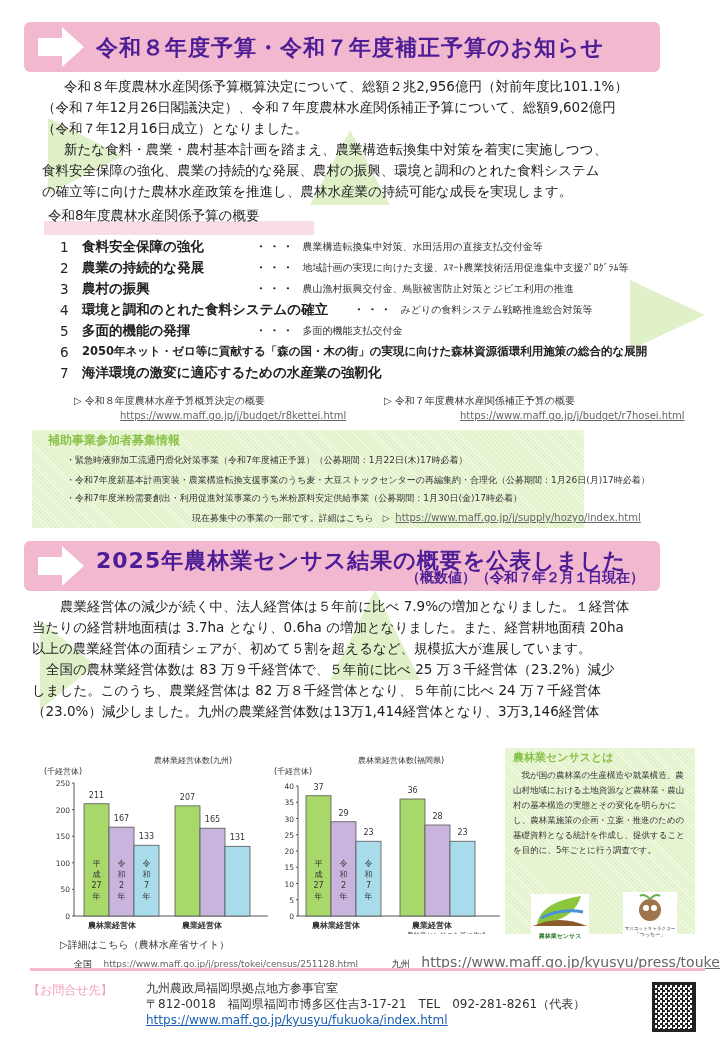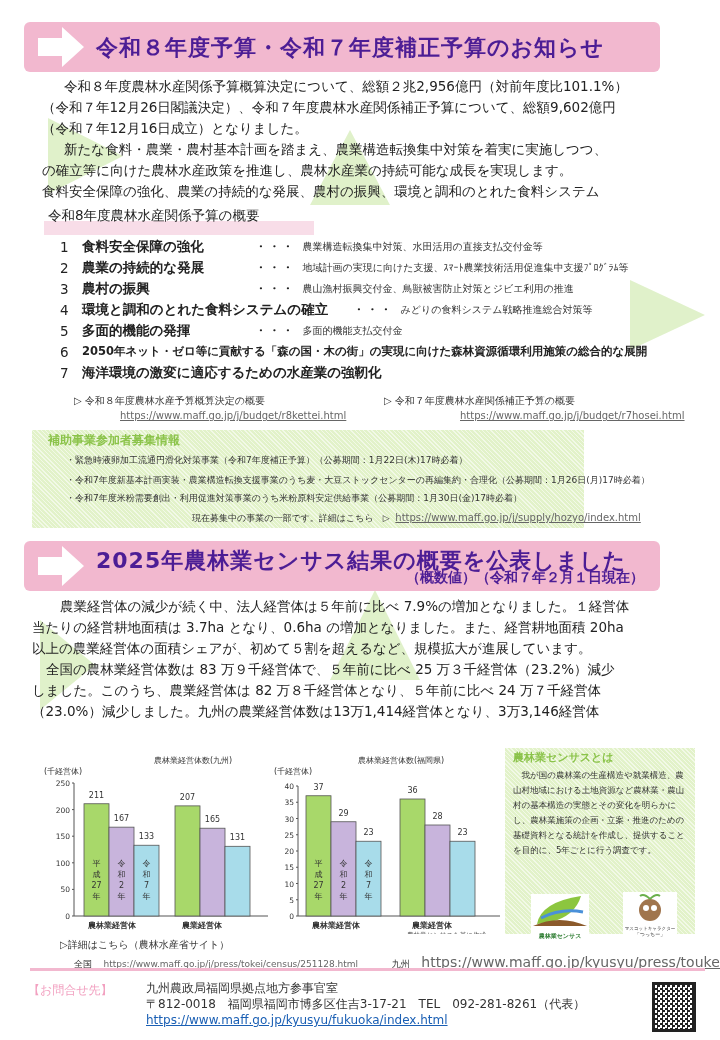--- a/index.html
+++ b/index.html
@@ -51,22 +51,22 @@
       <polygon points="0,11 24,11 24,0 46,20 24,40 24,29 0,29" fill="#fff"></polygon>
     </svg>
   <span class="title" style="top:11px">令和８年度予算・令和７年度補正予算のお知らせ</span>
 </div>
 
 <div class="p" style="left:42px;top:76px;width:670px">
   <div style="padding-left:22px">令和８年度農林水産関係予算概算決定について、総額２兆2,956億円（対前年度比101.1%）</div>
   <div>（令和７年12月26日閣議決定）、令和７年度農林水産関係補正予算について、総額9,602億円</div>
   <div>（令和７年12月16日成立）となりました。</div>
   <div style="padding-left:22px">新たな食料・農業・農村基本計画を踏まえ、農業構造転換集中対策を着実に実施しつつ、</div>
+  <div>食料安全保障の強化、農業の持続的な発展、農村の振興、環境と調和のとれた食料システム</div>
   <div>の確立等に向けた農林水産政策を推進し、農林水産業の持続可能な成長を実現します。</div>
-  <div>食料安全保障の強化、農業の持続的な発展、農村の振興、環境と調和のとれた食料システム</div>
 </div>
 
 <div class="h2bar"></div>
 <div class="h2">令和8年度農林水産関係予算の概要</div>
 
 <div class="list">
   <div class="li">
       <span class="n">1</span>
       <span class="b" style="width:172px">食料安全保障の強化</span>
       <span>・・・</span>

